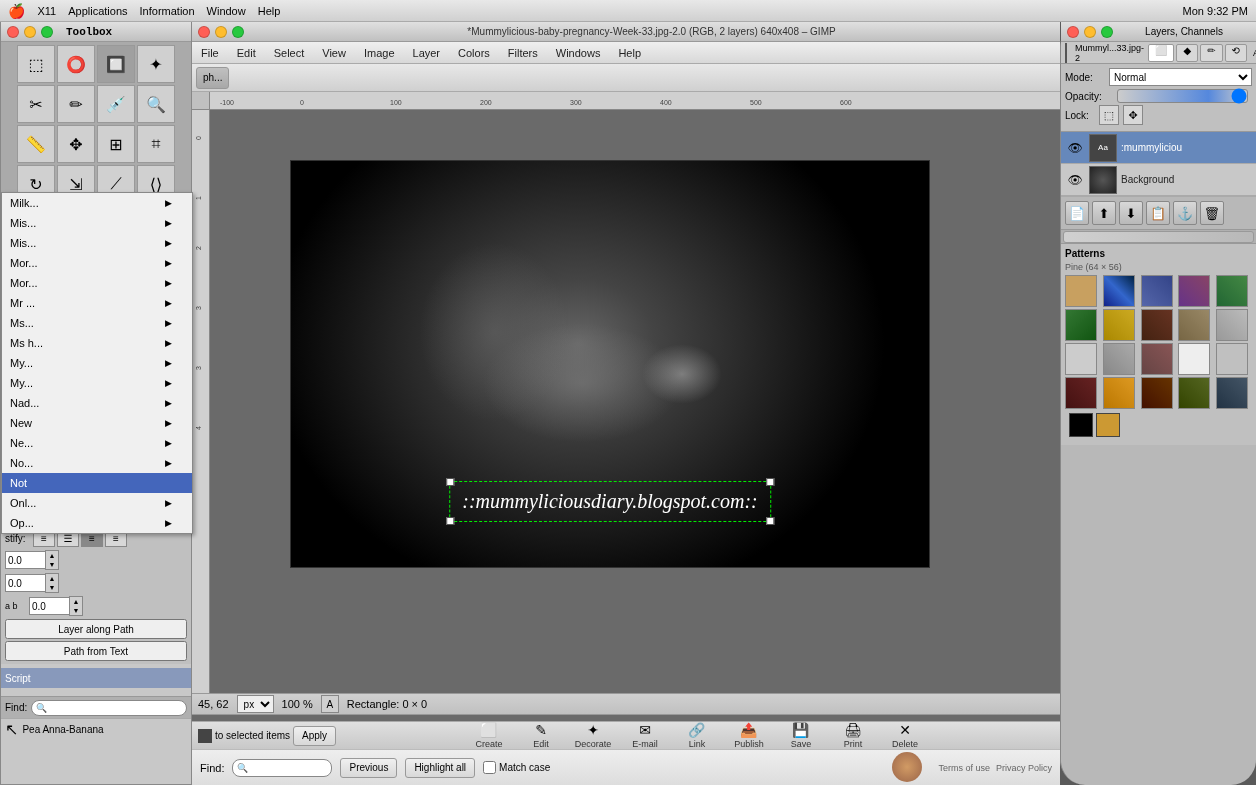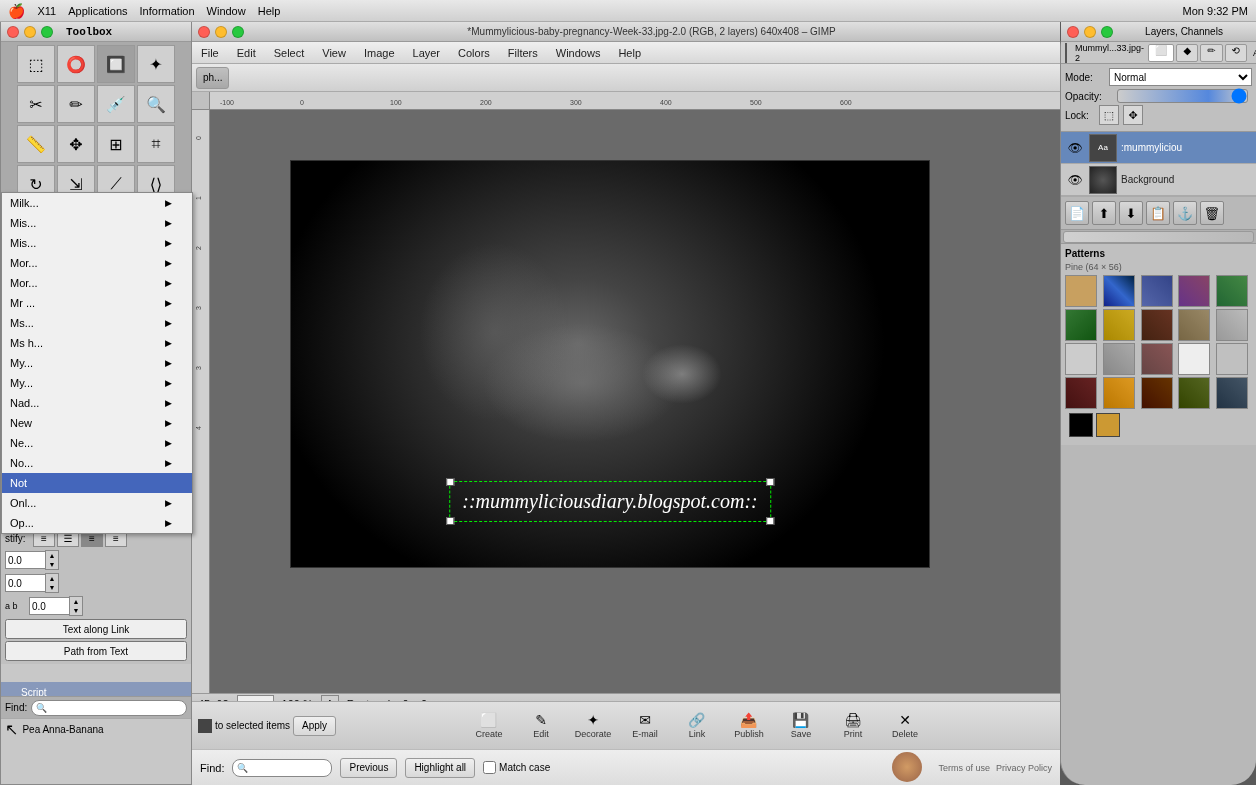--- a/index.html
+++ b/index.html
@@ -680,25 +680,25 @@
     <div class="tool-option-row">
       <span style="font-size:9px;min-width:20px;">a b</span>
       <div class="spinbox">
         <input class="spinbox-input" value="0.0" style="">
         <div class="spinbox-arrows">
           <div class="spinbox-up">▲</div>
           <div class="spinbox-down">▼</div>
         </div>
       </div>
     </div>
-    <button style="width:100%;height:20px;font-size:10px;margin-bottom:2px;cursor:pointer;">Text along Link</button>
+    <button style="width:100%;height:20px;font-size:10px;margin-bottom:2px;cursor:pointer;">Layer along Path</button>
     <button style="width:100%;height:20px;font-size:10px;cursor:pointer;">Path from Text</button>
   </div>
 
-  <div style="position:absolute;bottom:82px;left:0;right:0;background:#8899bb;height:20px;display:flex;align-items:center;padding:0 20px;">
+  <div style="position:absolute;bottom:96px;left:0;right:0;background:#8899bb;height:20px;display:flex;align-items:center;padding:0 4px;">
     <span style="font-size:10px;color:white;">Script</span>
   </div>
 
   <div style="position:absolute;bottom:66px;left:0;right:0;height:22px;background:#b0b0b0;border-top:1px solid #999;display:flex;align-items:center;padding:0 4px;gap:4px;">
     <span style="font-size:10px;">Find:</span>
     <div style="display:flex;align-items:center;border:1px solid #888;background:white;border-radius:8px;padding:0 4px;height:16px;flex:1;">
       <span style="font-size:9px;color:#888;">🔍</span>
       <input style="border: none; background: transparent; font-size: 10px; width: 100%; outline: none;" type="text">
     </div>
   </div>
@@ -796,21 +796,21 @@
   <div style="position:absolute;bottom:70px;left:0;right:0;height:22px;background:linear-gradient(to bottom,#d0d0d0,#c0c0c0);border-top:1px solid #999;border-bottom:1px solid #999;display:flex;align-items:center;padding:0 6px;gap:8px;">
     <span style="font-size:11px;">45, 62</span>
     <select style="height:18px;border:1px solid #888;font-size:10px;padding:0 2px;">
       <option>px</option>
     </select>
     <span style="font-size:11px;">100 %</span>
     <div style="width:18px;height:18px;border:1px solid #888;background:#d0d0d0;display:flex;align-items:center;justify-content:center;cursor:pointer;font-size:10px;">A</div>
     <span style="font-size:11px;">Rectangle: 0 × 0</span>
   </div>
 
-  <div style="position:absolute;bottom:36px;left:0;right:0;height:48px;background:linear-gradient(to bottom,#e0e0e0,#c8c8c8);border-top:1px solid #aaa;display:flex;align-items:center;padding:0 6px;gap:4px;">
+  <div style="position:absolute;bottom:36px;left:0;right:0;height:28px;background:linear-gradient(to bottom,#e0e0e0,#c8c8c8);border-top:1px solid #aaa;display:flex;align-items:center;padding:0 6px;gap:4px;">
     <div style="display:flex;align-items:center;gap:3px;">
       <div style="width:14px;height:14px;background:#444;"></div>
       <span style="font-size:10px;">to selected items</span>
       <button style="height:20px;padding:0 8px;background:linear-gradient(to bottom,#f0f0f0,#d8d8d8);border:1px solid #999;border-radius:3px;font-size:10px;cursor:pointer;">Apply</button>
     </div>
     <div style="flex:1;display:flex;justify-content:center;gap:2px;align-items:center;">
       <div class="bottom-tool-btn">
         <span class="bottom-tool-icon">⬜</span>
         <span class="bottom-tool-label">Create</span>
       </div>

